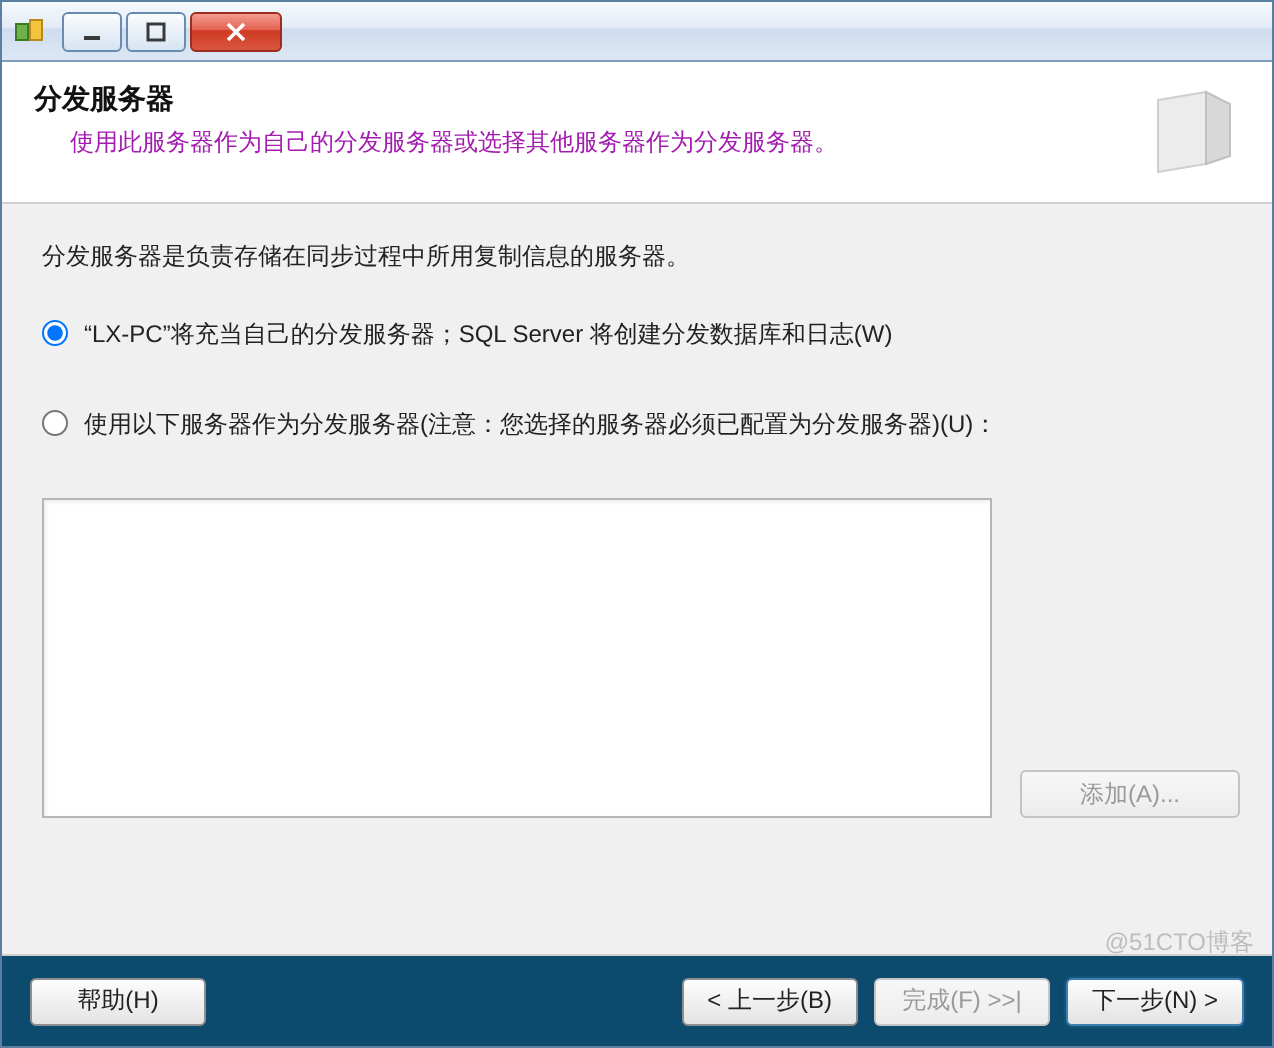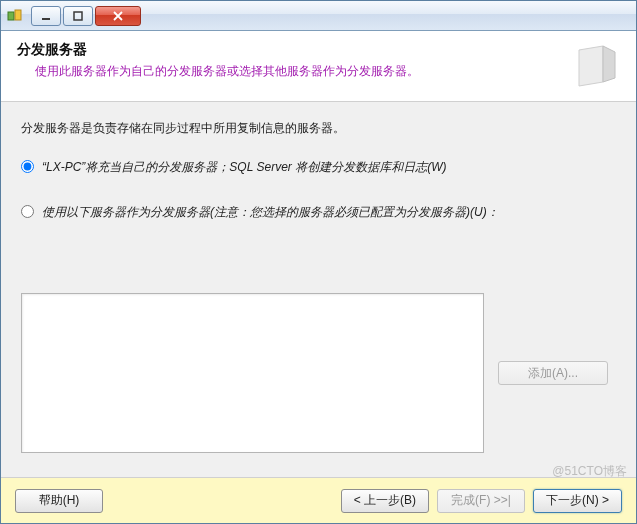--- a/index.html
+++ b/index.html
@@ -61,42 +61,41 @@
   .header-title { font-weight: bold; font-size: 14px; color: #111; margin-bottom: 4px; }
   .header-sub { color: #a21caf; padding-left: 18px; }
   .header-graphic {
     width: 48px; height: 48px;
     margin-left: 12px;
     display: flex; align-items: center; justify-content: center;
   }
   .content {
     flex: 1;
     background: #f0f0f0;
-    padding: 18px 28px 10px 20px;
+    padding: 18px 16px 10px 20px;
     display: flex;
     flex-direction: column;
     color: #222;
   }
   .desc { margin-bottom: 22px; }
   .radio-row {
     display: flex;
     align-items: flex-start;
     margin-bottom: 28px;
   }
   .radio-row input[type=radio] {
     margin-right: 8px;
     margin-top: 1px;
   }
-  .radio-label { flex: 1; font-style: italic; }
+  .radio-label { flex: 1; }
   .list-row {
     display: flex;
-    align-items: center;
+    align-items: flex-end;
     gap: 14px;
     margin-bottom: 8px;
-    margin-top: 44px;
   }
   .server-list {
     flex: 1;
     height: 160px;
     background: #fff;
     border: 1px solid #b5b5b5;
     box-shadow: inset 1px 1px 2px rgba(0,0,0,0.08);
     padding: 4px;
     overflow: auto;
   }
@@ -120,21 +119,21 @@
     border-color: #c4c4c4;
     background: linear-gradient(to bottom, #f7f7f7, #ececec);
   }
   .btn.default {
     border-color: #3c7fb1;
     box-shadow: 0 0 2px rgba(60,127,177,0.6);
   }
   .footer {
     height: 46px;
     border-top: 1px solid #d0d0d0;
-    background: #fef9c3;
+    background: #0c4a6e;
     display: flex;
     align-items: center;
     padding: 0 14px;
     gap: 8px;
   }
   .footer .spacer { flex: 1; }
   .watermark {
     position: absolute;
     right: 10px; bottom: 44px;
     color: #bdbdbd;

